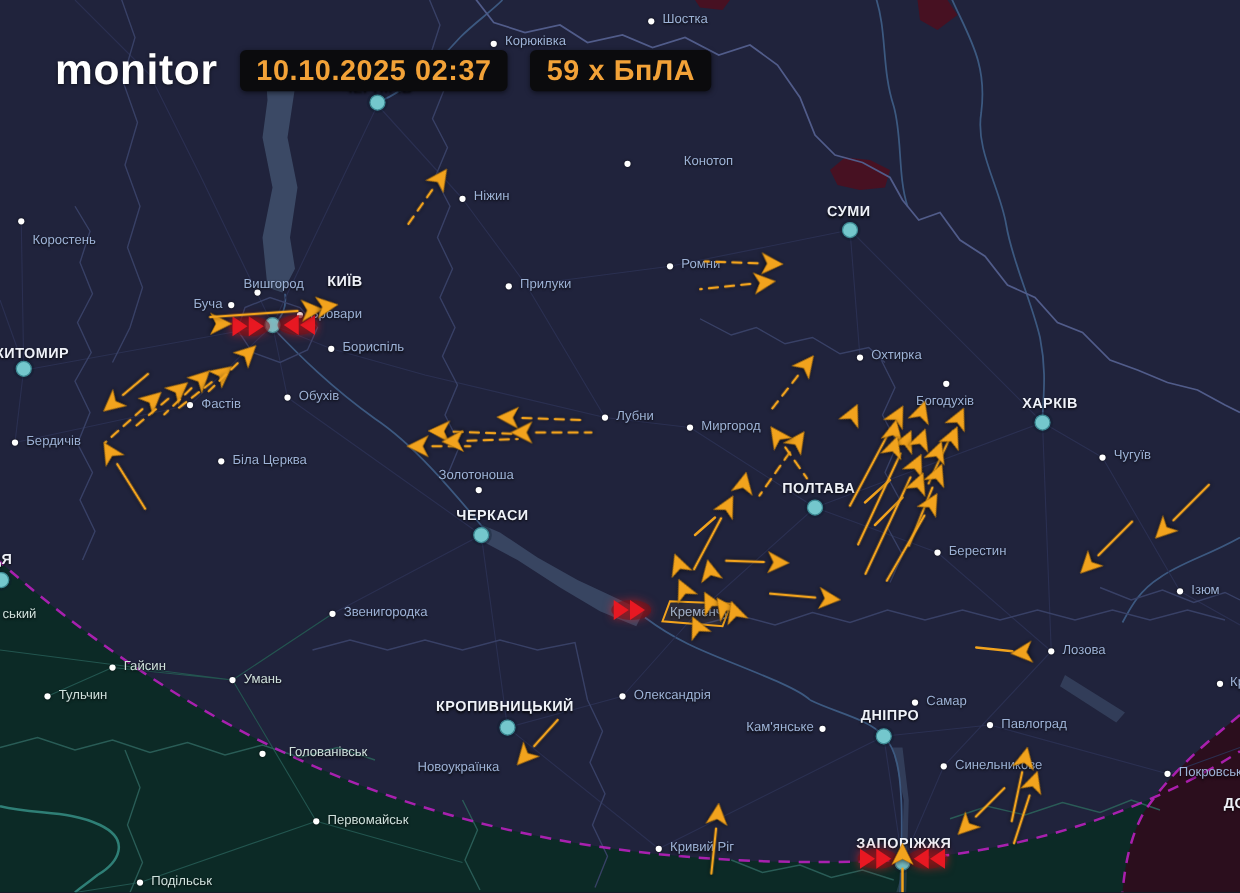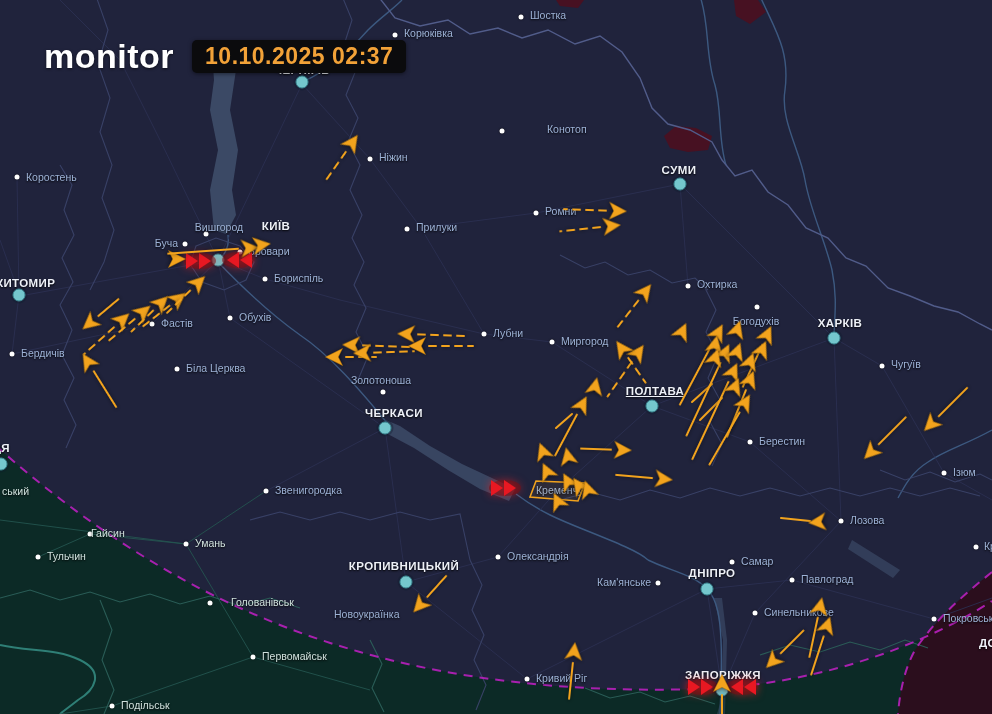--- a/index.html
+++ b/index.html
@@ -113,21 +113,21 @@
   <div id="marker-layer">
       <div class="cdot" style="left: 218px; top: 260px;"></div>
       <div class="clabel a-c" style="left: 228px; top: 226px; margin-left: 48px;">КИЇВ</div>
       <div class="cdot" style="left: 302px; top: 82px;"></div>
       <div class="clabel a-c" style="left: 302px; top: 70px;">ЧЕРНІГІВ</div>
       <div class="cdot" style="left: 680px; top: 184px;"></div>
       <div class="clabel a-c" style="left: 679px; top: 170px;">СУМИ</div>
       <div class="cdot" style="left: 834px; top: 338px;"></div>
       <div class="clabel a-c" style="left: 840px; top: 323px;">ХАРКІВ</div>
       <div class="cdot" style="left: 652px; top: 406px;"></div>
-      <div class="clabel a-c" style="left: 655px; top: 391px; text-decoration: underline;">ПОЛТАВА</div>
+      <div class="clabel a-c" style="left: 655px; top: 391px;">ПОЛТАВА</div>
       <div class="cdot" style="left: 385px; top: 428px;"></div>
       <div class="clabel a-c" style="left: 394px; top: 413px;">ЧЕРКАСИ</div>
       <div class="cdot" style="left: 406px; top: 582px;"></div>
       <div class="clabel a-c" style="left: 404px; top: 566px;">КРОПИВНИЦЬКИЙ</div>
       <div class="cdot" style="left: 707px; top: 589px;"></div>
       <div class="clabel a-c" style="left: 712px; top: 573px;">ДНІПРО</div>
       <div class="cdot" style="left: 722px; top: 690px;"></div>
       <div class="clabel a-c" style="left: 723px; top: 675px;">ЗАПОРІЖЖЯ</div>
       <div class="cdot" style="left: 19px; top: 295px;"></div>
       <div class="clabel a-c" style="left: 24px; top: 283px;">ЖИТОМИР</div>
@@ -140,21 +140,21 @@
       <div class="tlabel a-l" style="left: 530px; top: 15px;">Шостка</div>
       <div class="tdot" style="left: 502px; top: 131px;"></div>
       <div class="tlabel a-l" style="left: 511px; top: 129px; padding-left: 36px;">Конотоп</div>
       <div class="tdot" style="left: 370px; top: 159px;"></div>
       <div class="tlabel a-l" style="left: 379px; top: 157px;">Ніжин</div>
       <div class="tdot" style="left: 407px; top: 229px;"></div>
       <div class="tlabel a-l" style="left: 416px; top: 227px;">Прилуки</div>
       <div class="tdot" style="left: 536px; top: 213px;"></div>
       <div class="tlabel a-l" style="left: 545px; top: 211px;">Ромни</div>
       <div class="tdot" style="left: 17px; top: 177px;"></div>
-      <div class="tlabel a-l" style="left: 26px; top: 177px;">Коростень</div>
+      <div class="tlabel a-l" style="left: 26px; top: 192px;">Коростень</div>
       <div class="tdot" style="left: 206px; top: 234px;"></div>
       <div class="tlabel a-c" style="left: 219px; top: 227px;">Вишгород</div>
       <div class="tdot" style="left: 185px; top: 244px;"></div>
       <div class="tlabel a-r" style="left: 178px; top: 243px;">Буча</div>
       <div class="tdot" style="left: 240px; top: 252px;"></div>
       <div class="tlabel a-l" style="left: 248px; top: 251px;">Бровари</div>
       <div class="tdot" style="left: 265px; top: 279px;"></div>
       <div class="tlabel a-l" style="left: 274px; top: 278px;">Бориспіль</div>
       <div class="tdot" style="left: 230px; top: 318px;"></div>
       <div class="tlabel a-l" style="left: 239px; top: 317px;">Обухів</div>
@@ -194,21 +194,21 @@
       <div class="tlabel a-l" style="left: 943px; top: 618px;">Покровськ</div>
       <div class="tdot" style="left: 658px; top: 583px;"></div>
       <div class="tlabel a-r" style="left: 651px; top: 582px;">Кам'янське</div>
       <div class="tdot" style="left: 498px; top: 557px;"></div>
       <div class="tlabel a-l" style="left: 507px; top: 556px;">Олександрія</div>
       <div class="tlabel a-l" style="left: 334px; top: 614px;">Новоукраїнка</div>
       <div class="tdot" style="left: 527px; top: 679px;"></div>
       <div class="tlabel a-l" style="left: 536px; top: 678px;">Кривий Ріг</div>
       <div class="tlabel a-l" style="left: 536px; top: 490px;">Кременчук</div>
       <div class="tdot" style="left: 90px; top: 534px;"></div>
-      <div class="tlabel a-l light" style="left: 91px; top: 533px;">Гайсин</div>
+      <div class="tlabel a-l light" style="left: 99px; top: 533px;">Гайсин</div>
       <div class="tdot" style="left: 38px; top: 557px;"></div>
       <div class="tlabel a-l light" style="left: 47px; top: 556px;">Тульчин</div>
       <div class="tdot" style="left: 186px; top: 544px;"></div>
       <div class="tlabel a-l light" style="left: 195px; top: 543px;">Умань</div>
       <div class="tdot" style="left: 210px; top: 603px;"></div>
       <div class="tlabel a-l light" style="left: 219px; top: 602px; padding-left: 12px;">Голованівськ</div>
       <div class="tdot" style="left: 253px; top: 657px;"></div>
       <div class="tlabel a-l light" style="left: 262px; top: 656px;">Первомайськ</div>
       <div class="tdot" style="left: 112px; top: 706px;"></div>
       <div class="tlabel a-l light" style="left: 121px; top: 705px;">Подільськ</div>
@@ -447,15 +447,16 @@
       </g>
       <g transform="translate(420,605) rotate(222)" class="drone">
         <line x1="0" y1="11" x2="0" y2="39" stroke="#f2a31d" stroke-width="2" stroke-linecap="round" stroke-dasharray="none"></line>
         <path d="M0,-9.5 L8.5,7.5 L0,3.2 L-8.5,7.5 Z" fill="#f2a31d" stroke="#b87708" stroke-width="0.5"></path>
       </g>
     </svg>
 
   <div id="hdr">
     <div id="logo">monitor</div>
     <div class="badge">10.10.2025 02:37</div>
+    <div class="badge">59 х БпЛА</div>
   </div>
 
 </div>
 
 </body></html>

